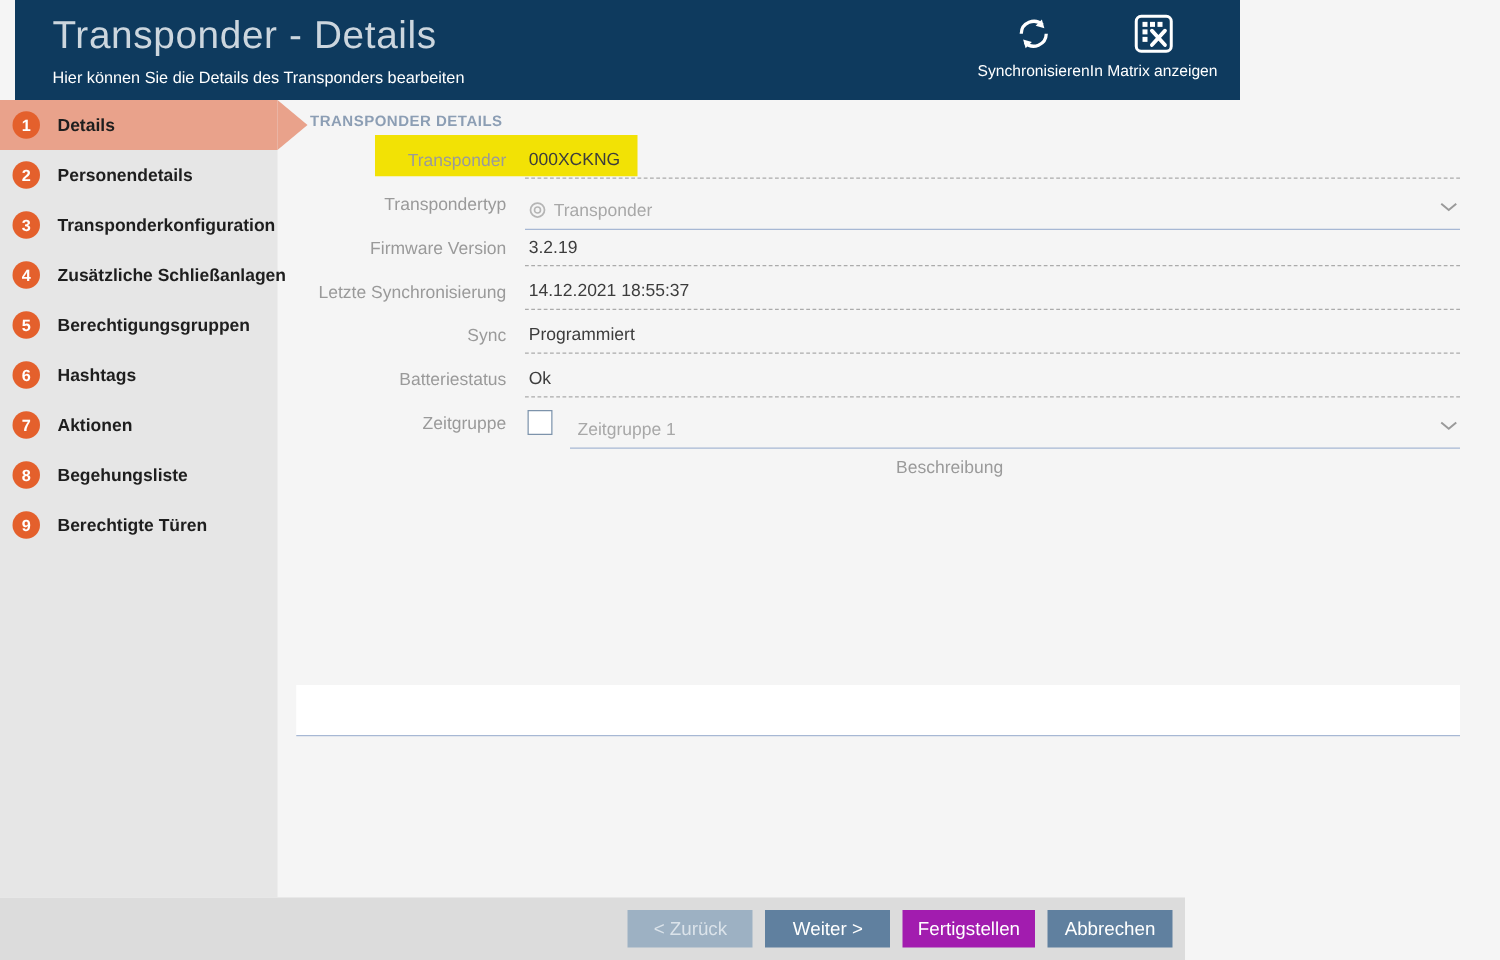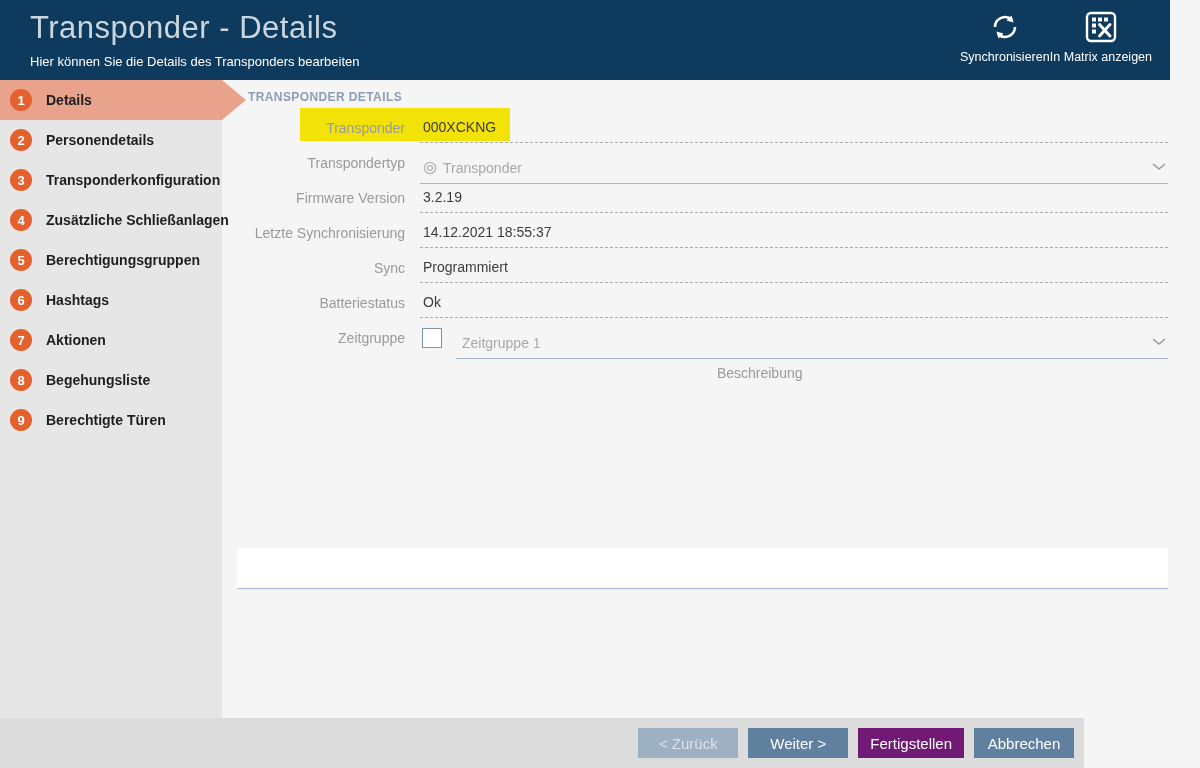--- a/index.html
+++ b/index.html
@@ -4,21 +4,21 @@
 <style>
   * { margin:0; padding:0; box-sizing:border-box; }
   html,body { width:1200px; height:768px; }
   body {
     font-family:"Liberation Sans", sans-serif;
     position:relative; overflow:hidden; background:#f5f5f5;
   }
 
   
   .header {
-    position:absolute; left:0; top:0; width:1170px; height:80px;
+    position:absolute; left:12px; top:0; width:980px; height:80px;
     background:#0e3a5e; color:#fff;text-align:right;
   }
   .header-title {
     position:absolute; left:30px; top:10px;
     font-size:31px; font-weight:300; color:#ccd6de; letter-spacing:0.5px;
   }
   .header-subtitle {
     position:absolute; left:30px; top:54px; font-size:13px; color:#ffffff;
   }
   .header-actions {
@@ -103,31 +103,31 @@
   }
   .desc-box {
     flex:1; margin-left:15px; margin-right:32px; height:57px;
     background:#ffffff; border:none; border-bottom:1px solid #a7b8d4;
     font-family:"Liberation Sans", sans-serif; font-size:14px; color:#3c3c3c;
     resize:none; outline:none; padding:4px 6px;
   }
 
   
   .footer {
-    position:absolute; left:0; top:718px; width:1084px; height:50px;
+    position:absolute; left:0; top:718px; width:948px; height:50px;
     background:#dcdcdc; display:flex; align-items:center; justify-content:flex-end;
     gap:10px; padding-right:10px;
   }
   .btn {
     min-width:100px; height:30px; border:none; font-size:15px;
     font-family:"Liberation Sans", sans-serif; cursor:pointer; padding:0 12px;
   }
   .btn-blue { background:#60809f; color:#ffffff; }
   .btn-disabled { background:#9db1c3; color:#dbe3ea; }
-  .btn-orange { background:#701a75; color:#ffffff; }
+  .btn-orange { background:#a21caf; color:#ffffff; }
 </style>
 </head>
 <body>
 
 <div class="header">
   <div class="header-title">Transponder - Details</div>
   <div class="header-subtitle">Hier können Sie die Details des Transponders bearbeiten</div>
 
   <div class="header-actions">
     <div class="header-action">

